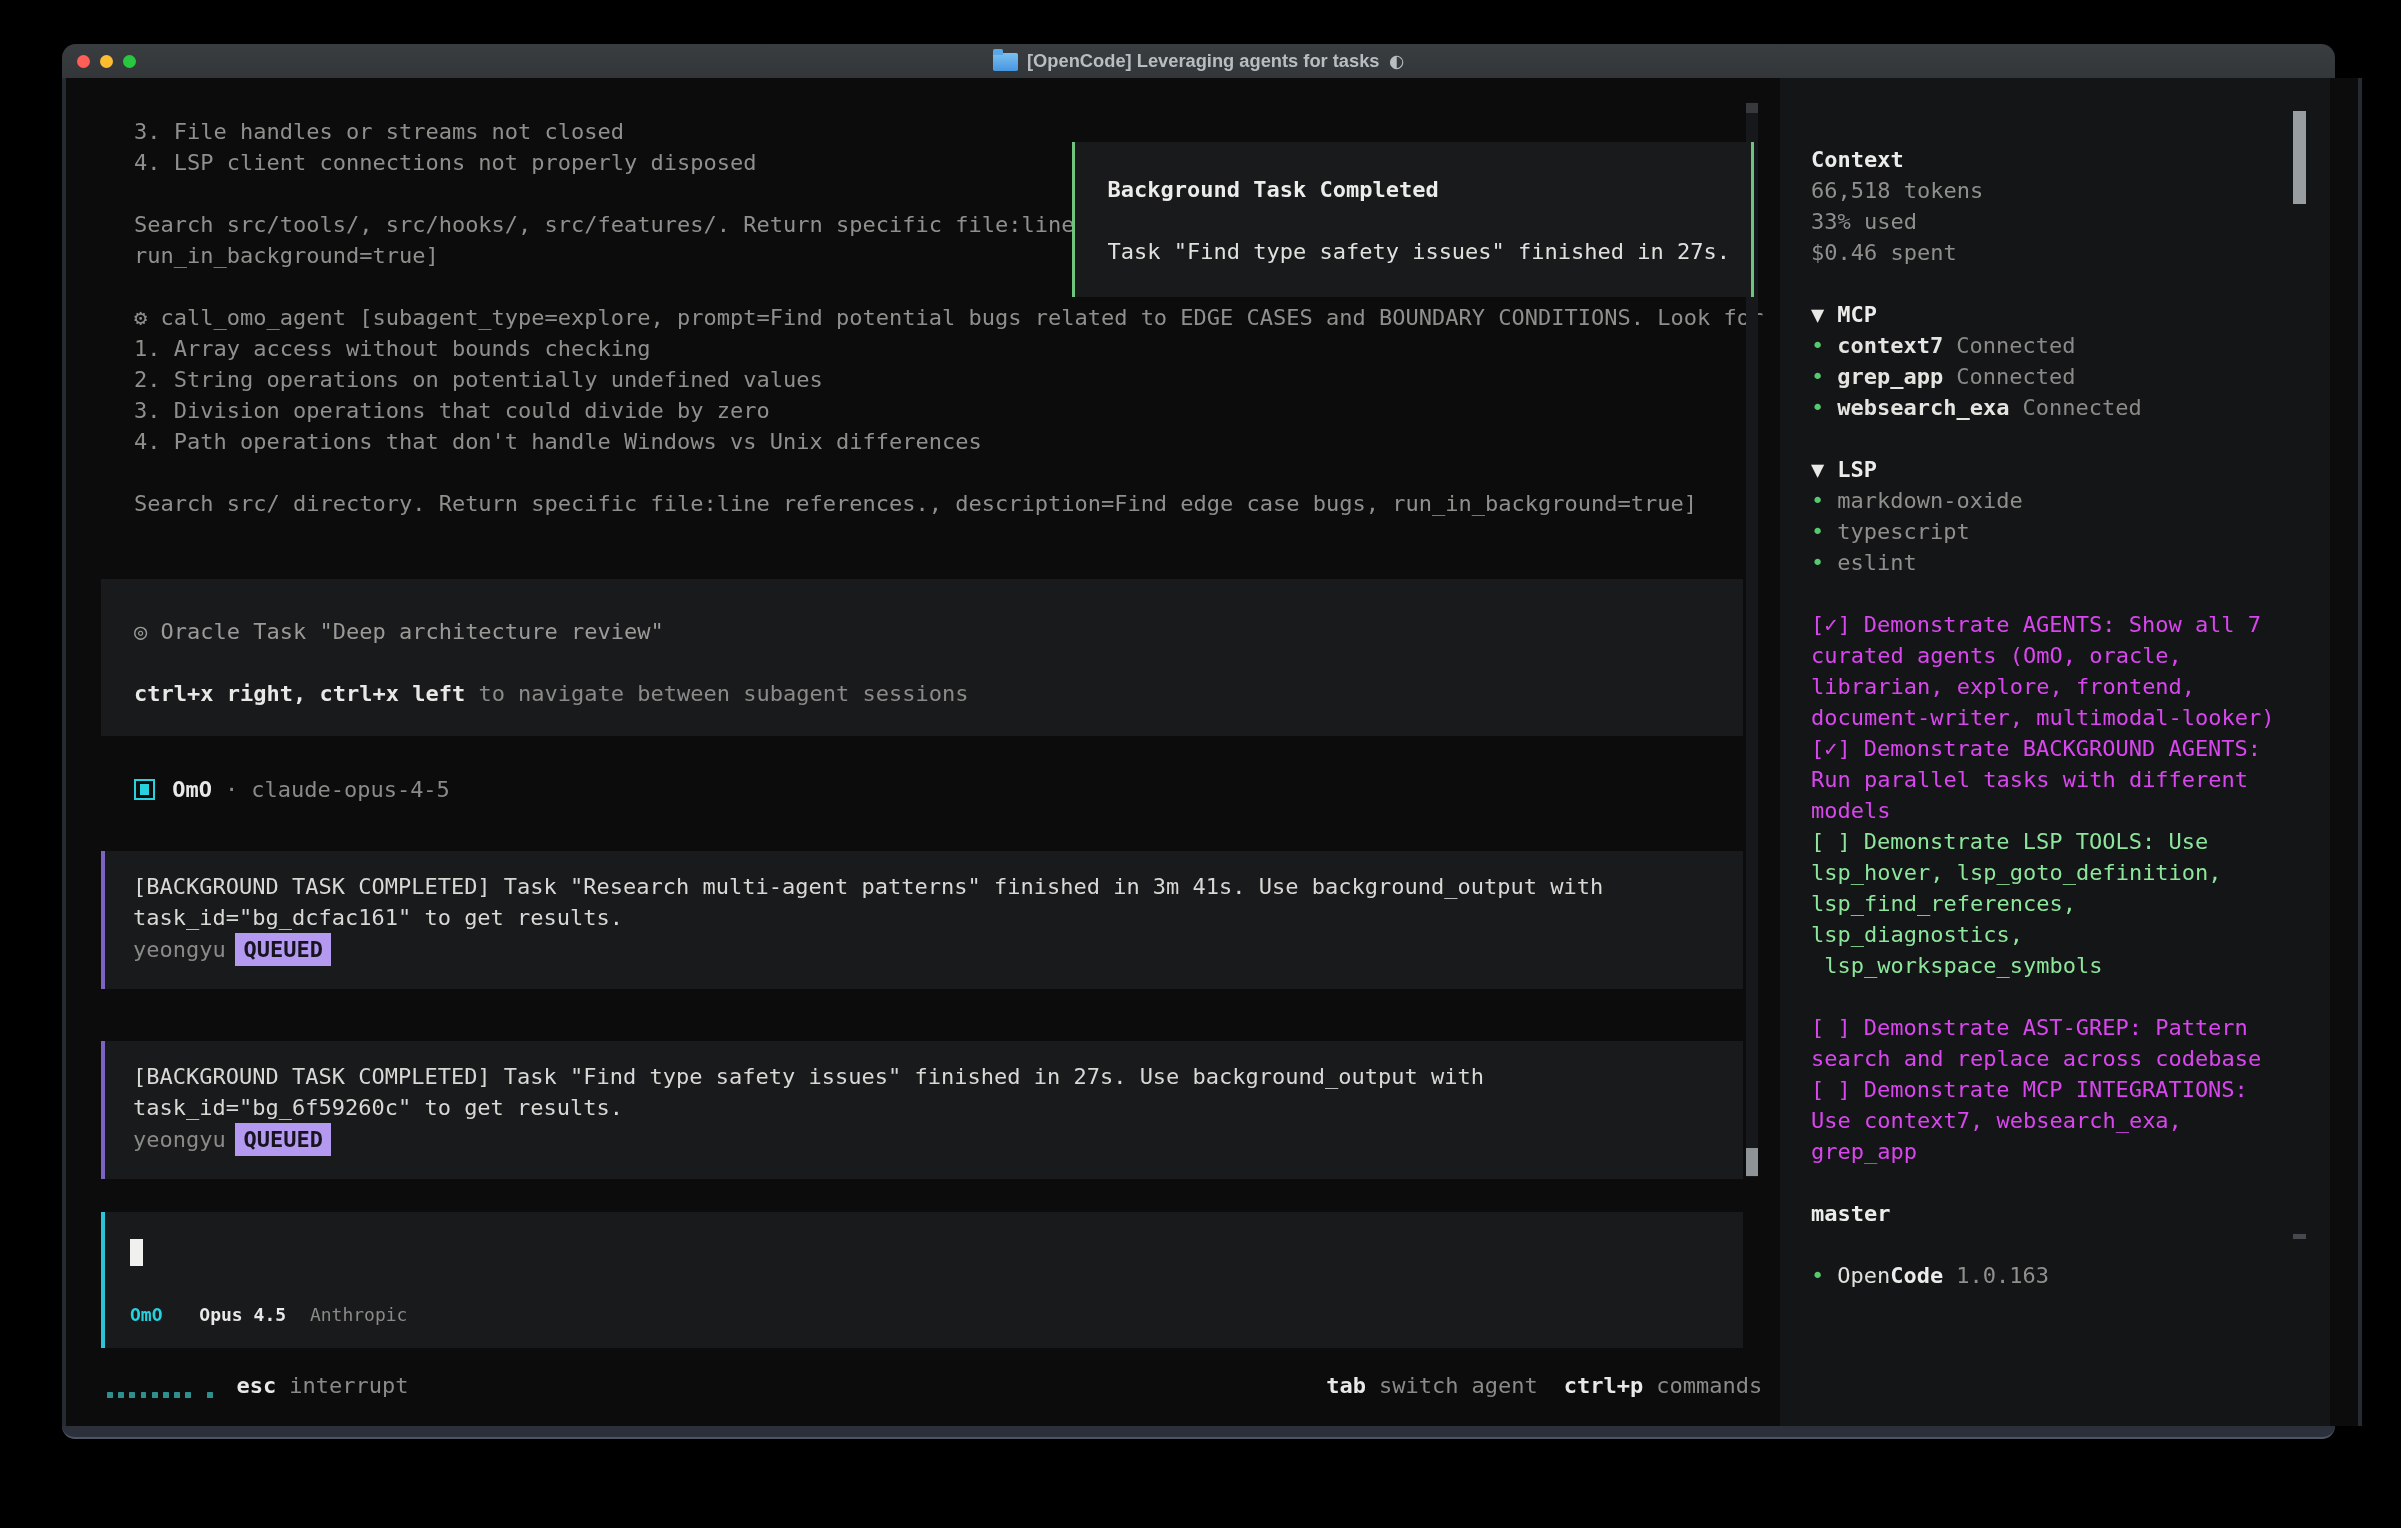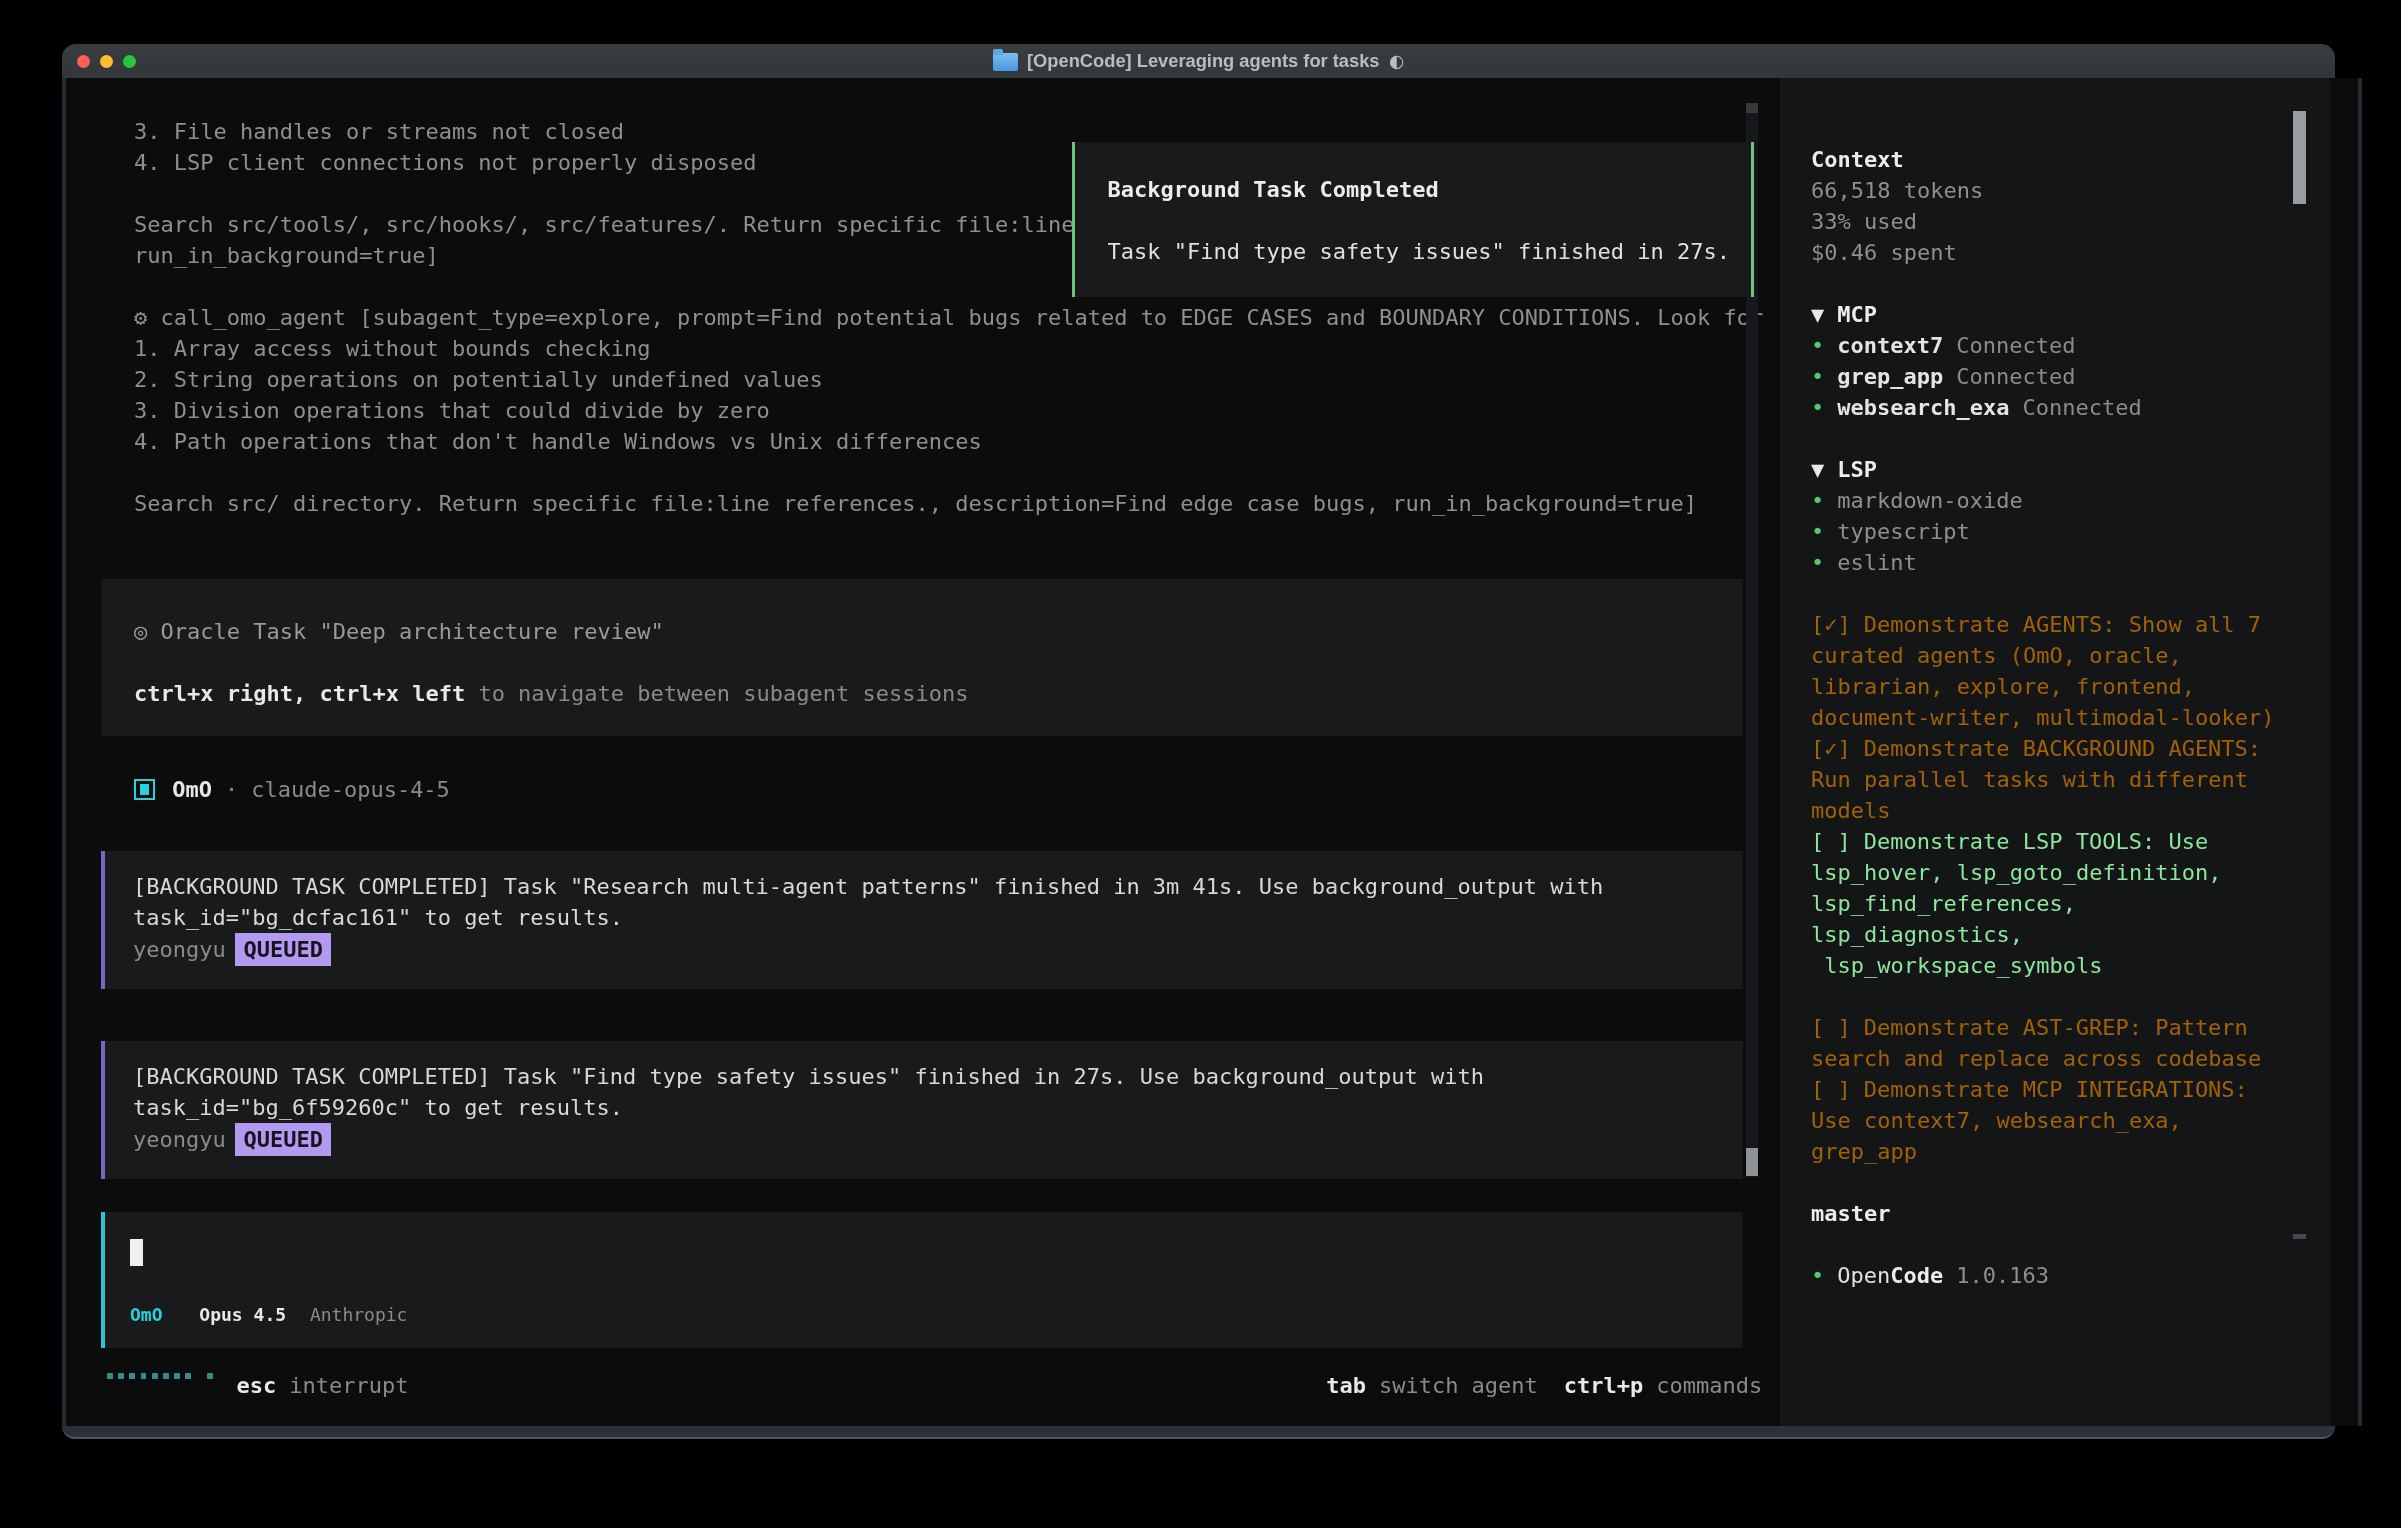--- a/index.html
+++ b/index.html
@@ -45,21 +45,21 @@
   .badge{display:inline-block;background:#b39af0;color:#17141f;font-weight:bold;padding:1.2px 8.3px;margin-left:9.5px;}
   
   .input-box{top:1134px;height:136px;border-left:4.7px solid #2ec3d6;position:absolute;}
   .cursor{position:absolute;left:25px;top:26.6px;width:13px;height:27px;background:#f0f0ee;}
   .model-line{position:absolute;left:25px;top:92px;font-size:18px;}
   .model-line .m-agent{color:#27d2df;font-weight:bold;}
   .model-line .m-model{color:#e8e8e6;font-weight:bold;margin-left:26px;}
   .model-line .m-provider{color:#8a8a87;margin-left:13px;}
   
   .statusbar{position:absolute;left:41px;right:17.7px;top:1292px;height:31px;display:flex;justify-content:space-between;align-items:center;font-size:22px;}
-  .sb-left,.sb-right{display:flex;align-items:flex-start;}
+  .sb-left,.sb-right{display:flex;align-items:flex-end;}
   .dots{display:flex;gap:5.3px;align-items:center;}
   .dot{width:5.9px;height:5.9px;background:#2f8f8e;border-radius:0.6px;}
   .dot.last{margin-left:10.6px;}
   .key{color:#e8e8e6;font-weight:bold;}
   .keylabel{color:#8a8a87;margin-left:13px;}
   .sb-left .key{margin-left:23.6px;}
   .sb-right .key{margin-left:26px;}
   .sb-right .key:first-child{margin-left:0;}
   
   .main-scroll{position:absolute;left:1680px;top:25px;width:11.8px;height:1074px;background:#17181b;z-index:4;}
@@ -74,21 +74,21 @@
   .sb-title{color:#ececea;font-weight:bold;}
   .heading{color:#ececea;font-weight:bold;}
   .tri{color:#e8e8e6;margin-right:13px;}
   .dim{color:#8f8f8c;}
   .bullet{color:#56c96e;margin-right:13px;}
   .mcp-name{color:#e4e4e1;font-weight:bold;}
   .status{color:#8a8a87;margin-left:13px;}
   .lsp-name{color:#8f8f8c;}
   .todo-item{white-space:pre-wrap;}
   .todo-item .mark{margin-right:13px;}
-  .todo-item.done,.todo-item.pending{color:#a16207;}
+  .todo-item.done,.todo-item.pending{color:#d946ef;}
   .todo-item.active{color:#8ce69b;}
   .gap-before{margin-top:31px;}
   .path .bright{color:#ececea;font-weight:bold;}
   .branch{color:#ececea;font-weight:bold;}
   .ver .name-reg{color:#e0e0dd;}
   .ver .name-bold{color:#ececea;font-weight:bold;}
   .ver .vnum{color:#8f8f8c;margin-left:13px;}
 </style>
 </head>
 <body>

